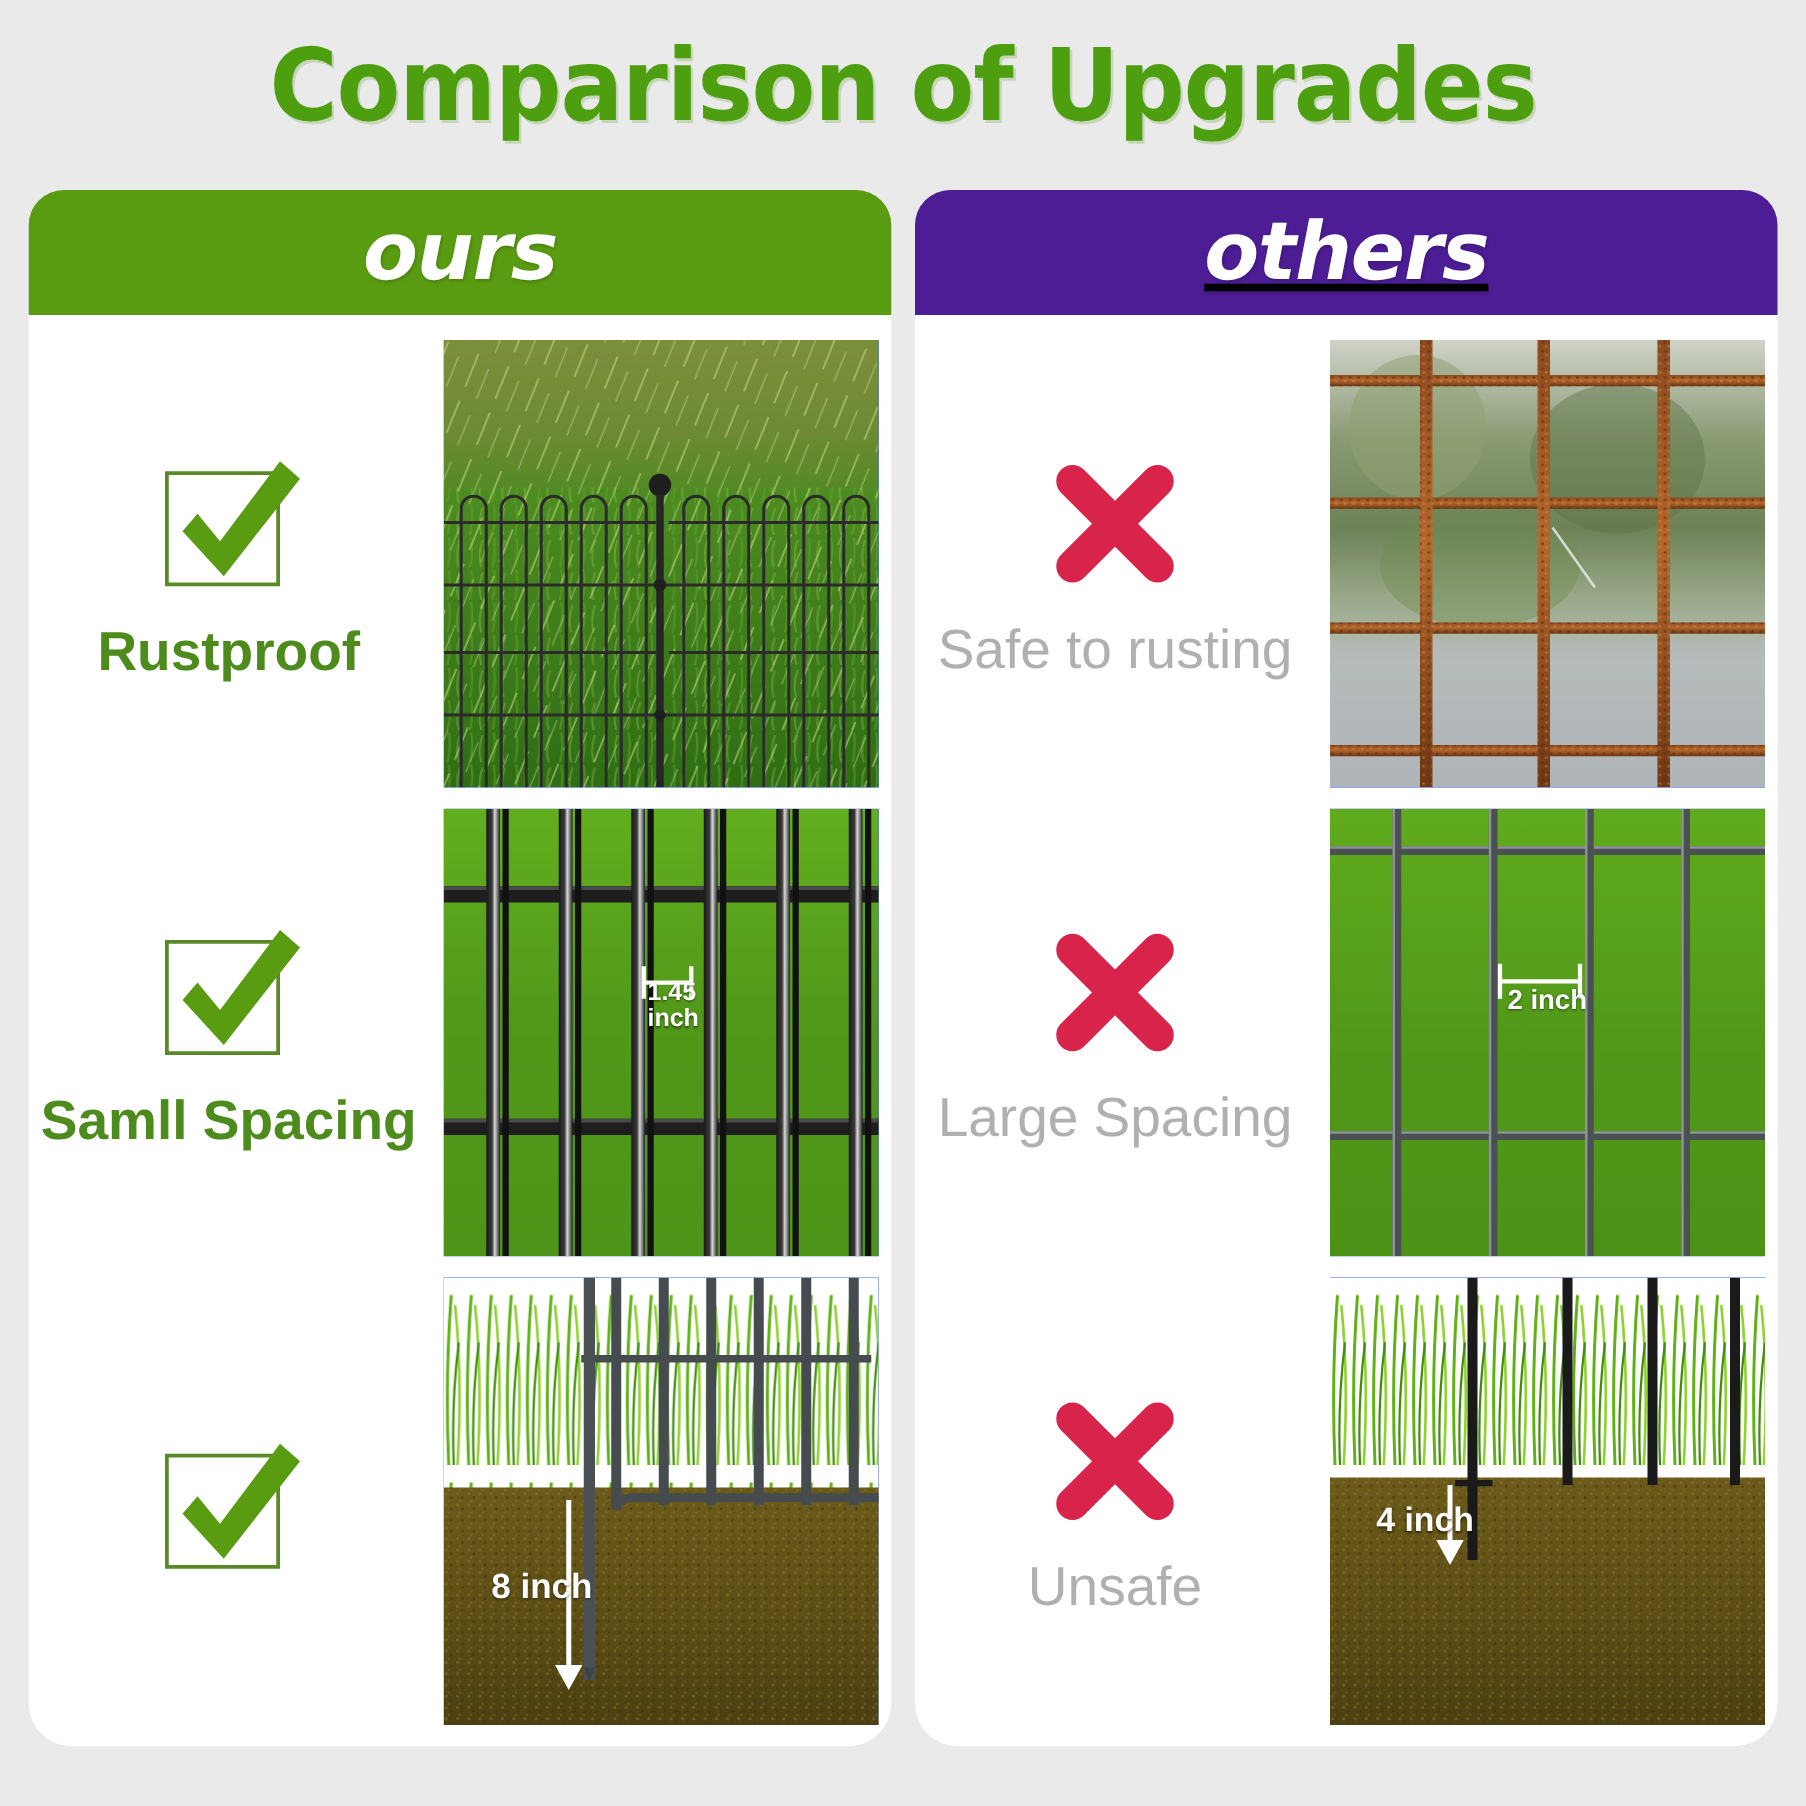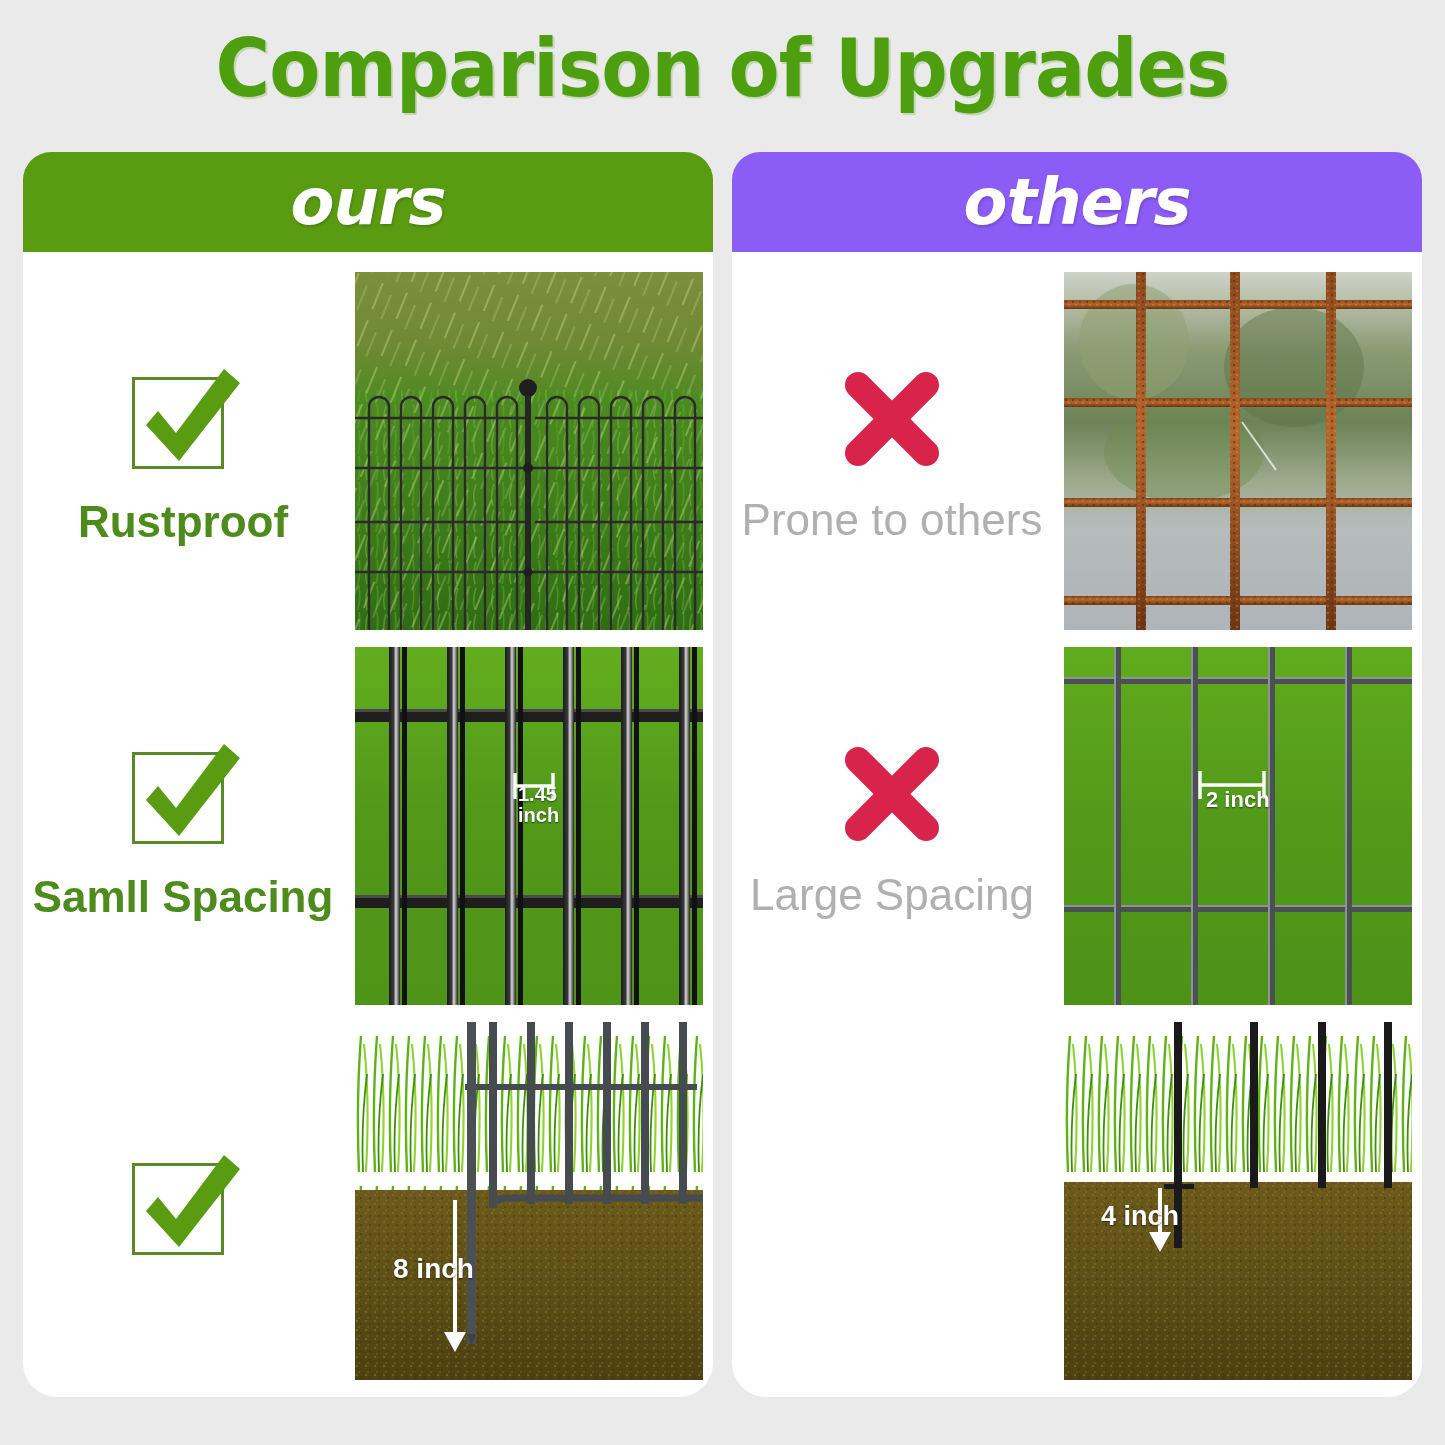--- a/index.html
+++ b/index.html
@@ -39,21 +39,21 @@
   .col-header-label {
     color: #ffffff;
     font-family: "DejaVu Sans", sans-serif;
     font-size: 64px;
     font-weight: 700;
     font-style: italic;
     letter-spacing: -1px;
     text-shadow: 1px 2px 3px rgba(0,0,0,.18);
   }
   #header-ours   { background: #5a9c11; }
-  #header-others { background: #8b5cf6; }
+  #header-others { background: #4c1d95; text-decoration: underline; }
 
   .col-body {
     position: absolute; top: 100px; left: 0;
     width: 100%; height: 1145px;
     background: #ffffff;
     border-radius: 0 0 34px 34px;
   }
 
   
   .row { position: absolute; left: 0; width: 100%; height: 366px; }
@@ -343,21 +343,21 @@
   <div class="col-body">
 
     <div class="row row-1">
       <div class="feature">
         <svg class="x-icon" viewBox="0 0 108 108" xmlns="http://www.w3.org/2000/svg">
           <g stroke="#d8244b" stroke-width="26" stroke-linecap="round">
             <line x1="20" y1="20" x2="88" y2="88"></line>
             <line x1="88" y1="20" x2="20" y2="88"></line>
           </g>
         </svg>
-        <div class="feature-label label-bad">Prone to others</div>
+        <div class="feature-label label-bad">Safe to rusting</div>
       </div>
 
       <div class="photo">
         <svg viewBox="0 0 348 358" xmlns="http://www.w3.org/2000/svg" preserveAspectRatio="none">
           <defs>
             <linearGradient id="bgBlur" x1="0" y1="0" x2="0" y2="1">
               <stop offset="0%" stop-color="#cfd3c8"></stop>
               <stop offset="22%" stop-color="#8a9b74"></stop>
               <stop offset="42%" stop-color="#6d8257"></stop>
               <stop offset="58%" stop-color="#9aa98a"></stop>
@@ -446,20 +446,29 @@
             <line x1="136" y1="124" x2="136" y2="152"></line>
             <line x1="200" y1="124" x2="200" y2="152"></line>
             <line x1="136" y1="138" x2="200" y2="138"></line>
           </g>
         </svg>
         <div class="dim-label" id="dim-others-spacing">2 inch</div>
       </div>
     </div>
 
     <div class="row row-3">
+      <div class="feature">
+        <svg class="x-icon" viewBox="0 0 108 108" xmlns="http://www.w3.org/2000/svg">
+          <g stroke="#d8244b" stroke-width="26" stroke-linecap="round">
+            <line x1="20" y1="20" x2="88" y2="88"></line>
+            <line x1="88" y1="20" x2="20" y2="88"></line>
+          </g>
+        </svg>
+        <div class="feature-label label-bad">Unsafe</div>
+      </div>
 
       <div class="photo">
         <svg viewBox="0 0 348 358" xmlns="http://www.w3.org/2000/svg" preserveAspectRatio="none">
           <defs>
             <linearGradient id="soil2" x1="0" y1="0" x2="0" y2="1">
               <stop offset="0%" stop-color="#6b5a1b"></stop>
               <stop offset="50%" stop-color="#5e4f16"></stop>
               <stop offset="100%" stop-color="#4c4012"></stop>
             </linearGradient>
             <pattern id="soilTex2" width="9" height="9" patternUnits="userSpaceOnUse">

